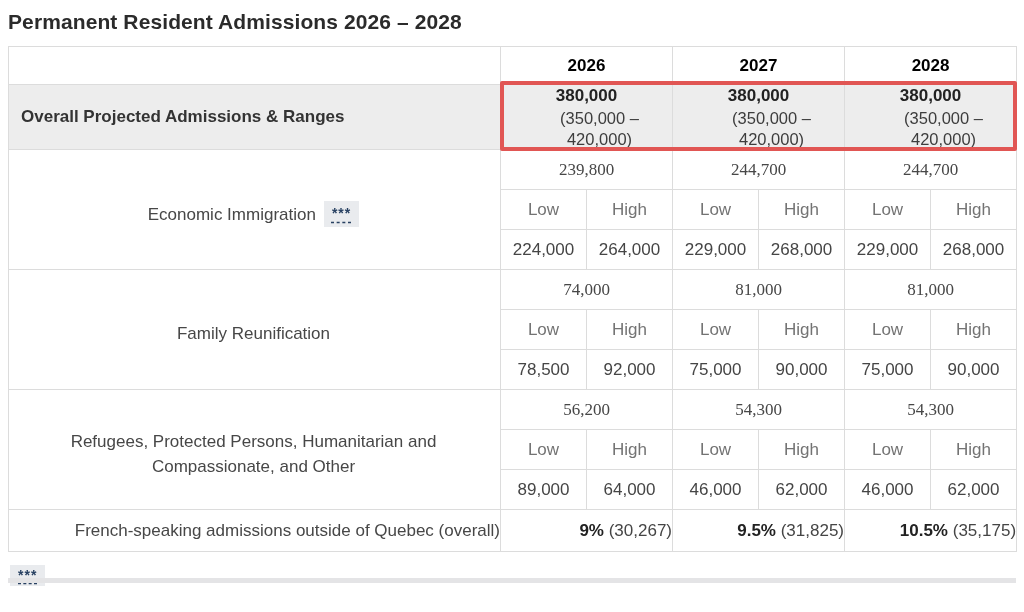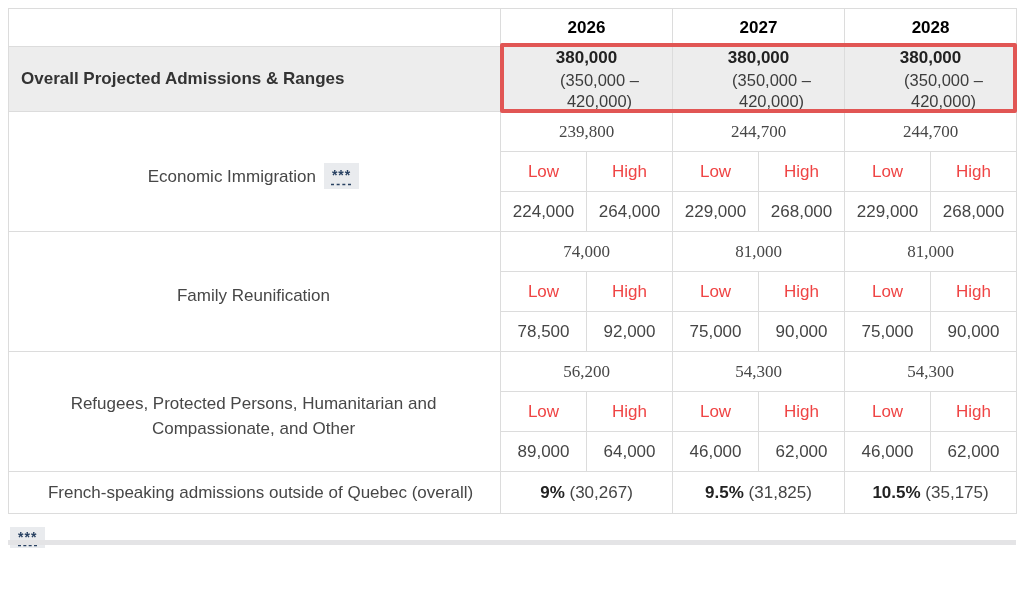--- a/index.html
+++ b/index.html
@@ -53,24 +53,24 @@
 
   td.cat-label {
     text-align: left;
     vertical-align: top;
     padding: 10px 14px 0 12px;
     color: #474747;
     line-height: 1.45;
   }
   tr.target-row td { height: 40px; }
   td.target { font-weight: bold; color: #222; font-family: Liberation Serif, serif; }
-  tr.lowhigh-row td { height: 40px; color: #ef4444; margin-left: 14px; }
+  tr.lowhigh-row td { height: 40px; color: #737373; margin-left: 14px; }
   tr.values-row td { height: 40px; color: #454545; }
 
-  tr.french-row td { height: 42px; }
+  tr.french-row td { height: 42px; text-align: right; }
   td.french-label {
     text-align: left;
     padding-left: 12px;
     color: #474747;
   }
   .pct { font-weight: bold; color: #222; }
   .pct-count { color: #454545; }
 
   .fn-badge {
     display: inline-block;
@@ -115,20 +115,21 @@
     width: 1008px;
     height: 5px;
     background: #e4e4e6;
   }
 </style>
 </head>
 <body>
 
 <div class="page">
 
+  <h1 class="title">Permanent Resident Admissions 2026 – 2028</h1>
 
   <div class="table-wrap">
     <table class="admissions">
       <colgroup>
         <col style="width:492px">
         <col style="width:86px">
           <col style="width:86px">
         <col style="width:86px">
           <col style="width:86px">
         <col style="width:86px">

